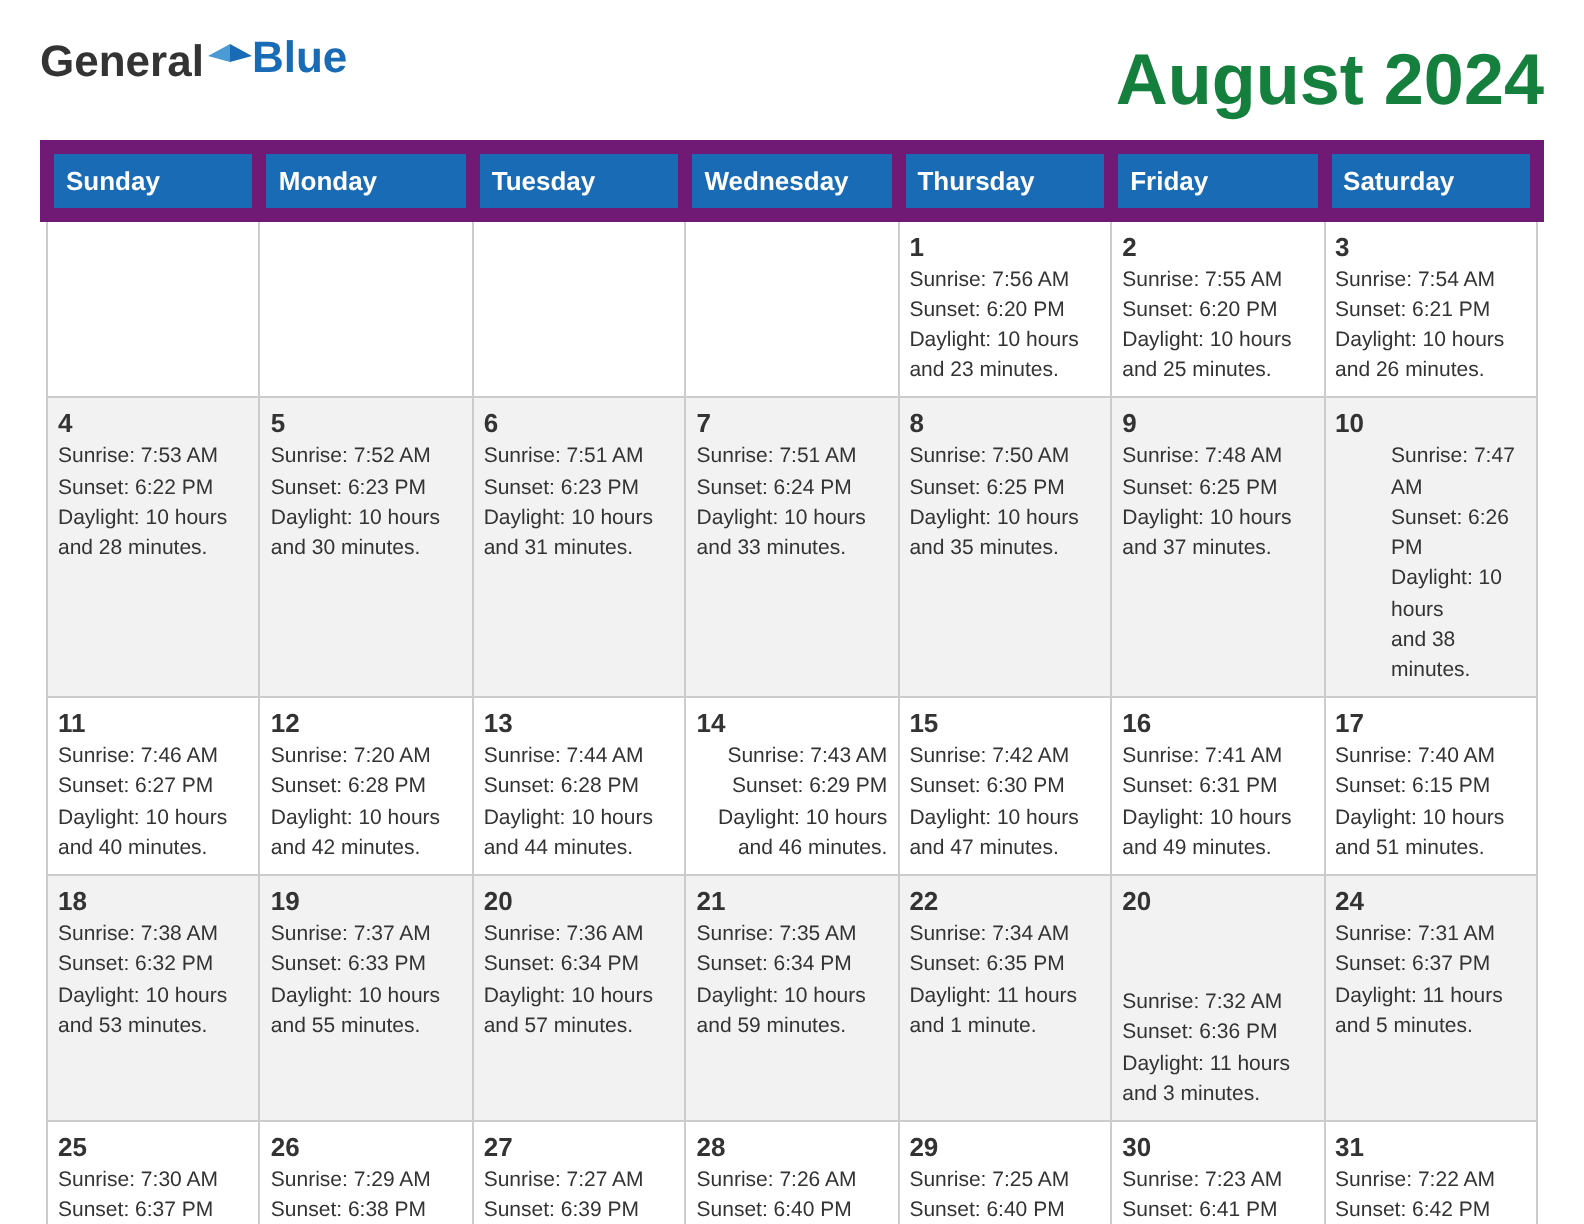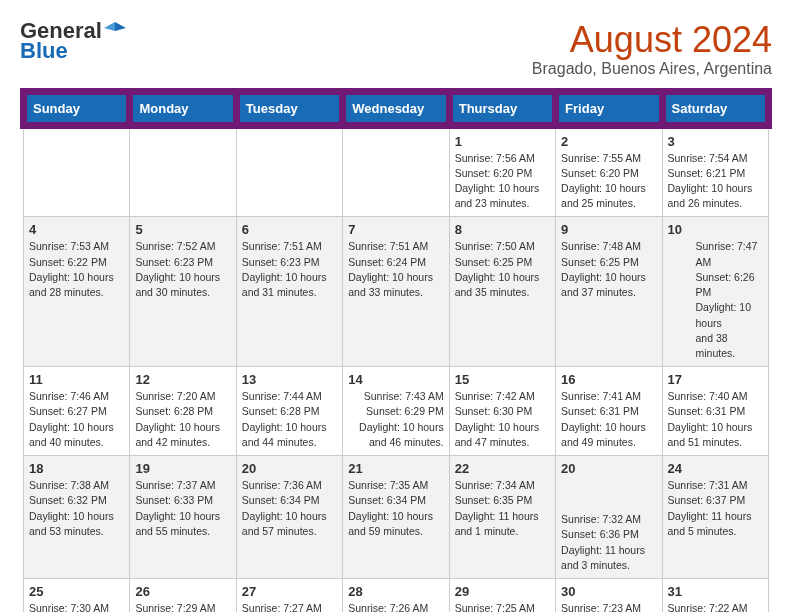--- a/index.html
+++ b/index.html
@@ -11,30 +11,30 @@
       padding: 20px;
     }
     .header {
       display: flex;
       justify-content: space-between;
       align-items: flex-start;
       margin-bottom: 10px;
     }
     .logo {
       display: flex;
-      flex-direction: column;
+      flex-direction: row;
       align-items: flex-start;
     }
     .title-block {
       text-align: right;
     }
     .month-title {
       font-size: 36px;
-      font-weight: normal;
-      color: #c2410c;
+      font-weight: bold;
+      color: #15803d;
       line-height: 1.1;
     }
     .location-title {
       font-size: 16px;
       color: #555;
     }
     table {
       width: 100%;
       border-collapse: collapse;
       table-layout: fixed;
@@ -84,21 +84,20 @@
       <span style="font-size:22px; font-weight:bold; color:#333; line-height:1;">General</span>
       <svg width="22" height="22" viewBox="0 0 22 22">
         <polygon points="11,2 22,8 11,11" fill="#1a6bb5"></polygon>
         <polygon points="11,2 0,8 11,11" fill="#4a9ad4"></polygon>
       </svg>
     </div>
     <span style="font-size:22px; font-weight:bold; color:#1a6bb5; line-height:1; margin-top:-2px;">Blue</span>
   </div>
   <div class="title-block">
     <div class="month-title">August 2024</div>
-    <div class="location-title">Bragado, Buenos Aires, Argentina</div>
   </div>
 </div>
 
 <table>
   <thead>
     <tr>
       <th>Sunday</th>
       <th>Monday</th>
       <th>Tuesday</th>
       <th>Wednesday</th>
@@ -225,21 +224,21 @@
         <td>
           <span class="day-num">16</span>
           <div class="day-info" style="white-space: pre-line;">Sunrise: 7:41 AM
 Sunset: 6:31 PM
 Daylight: 10 hours
 and 49 minutes.</div>
         </td>
         <td>
           <span class="day-num">17</span>
           <div class="day-info" style="white-space: pre-line;">Sunrise: 7:40 AM
-Sunset: 6:31 PM
+Sunset: 6:15 PM
 Daylight: 10 hours
 and 51 minutes.</div>
         </td>
       </tr>
       <tr class="alt-bg">
         <td>
           <span class="day-num">18</span>
           <div class="day-info" style="white-space: pre-line;">Sunrise: 7:38 AM
 Sunset: 6:32 PM
 Daylight: 10 hours

